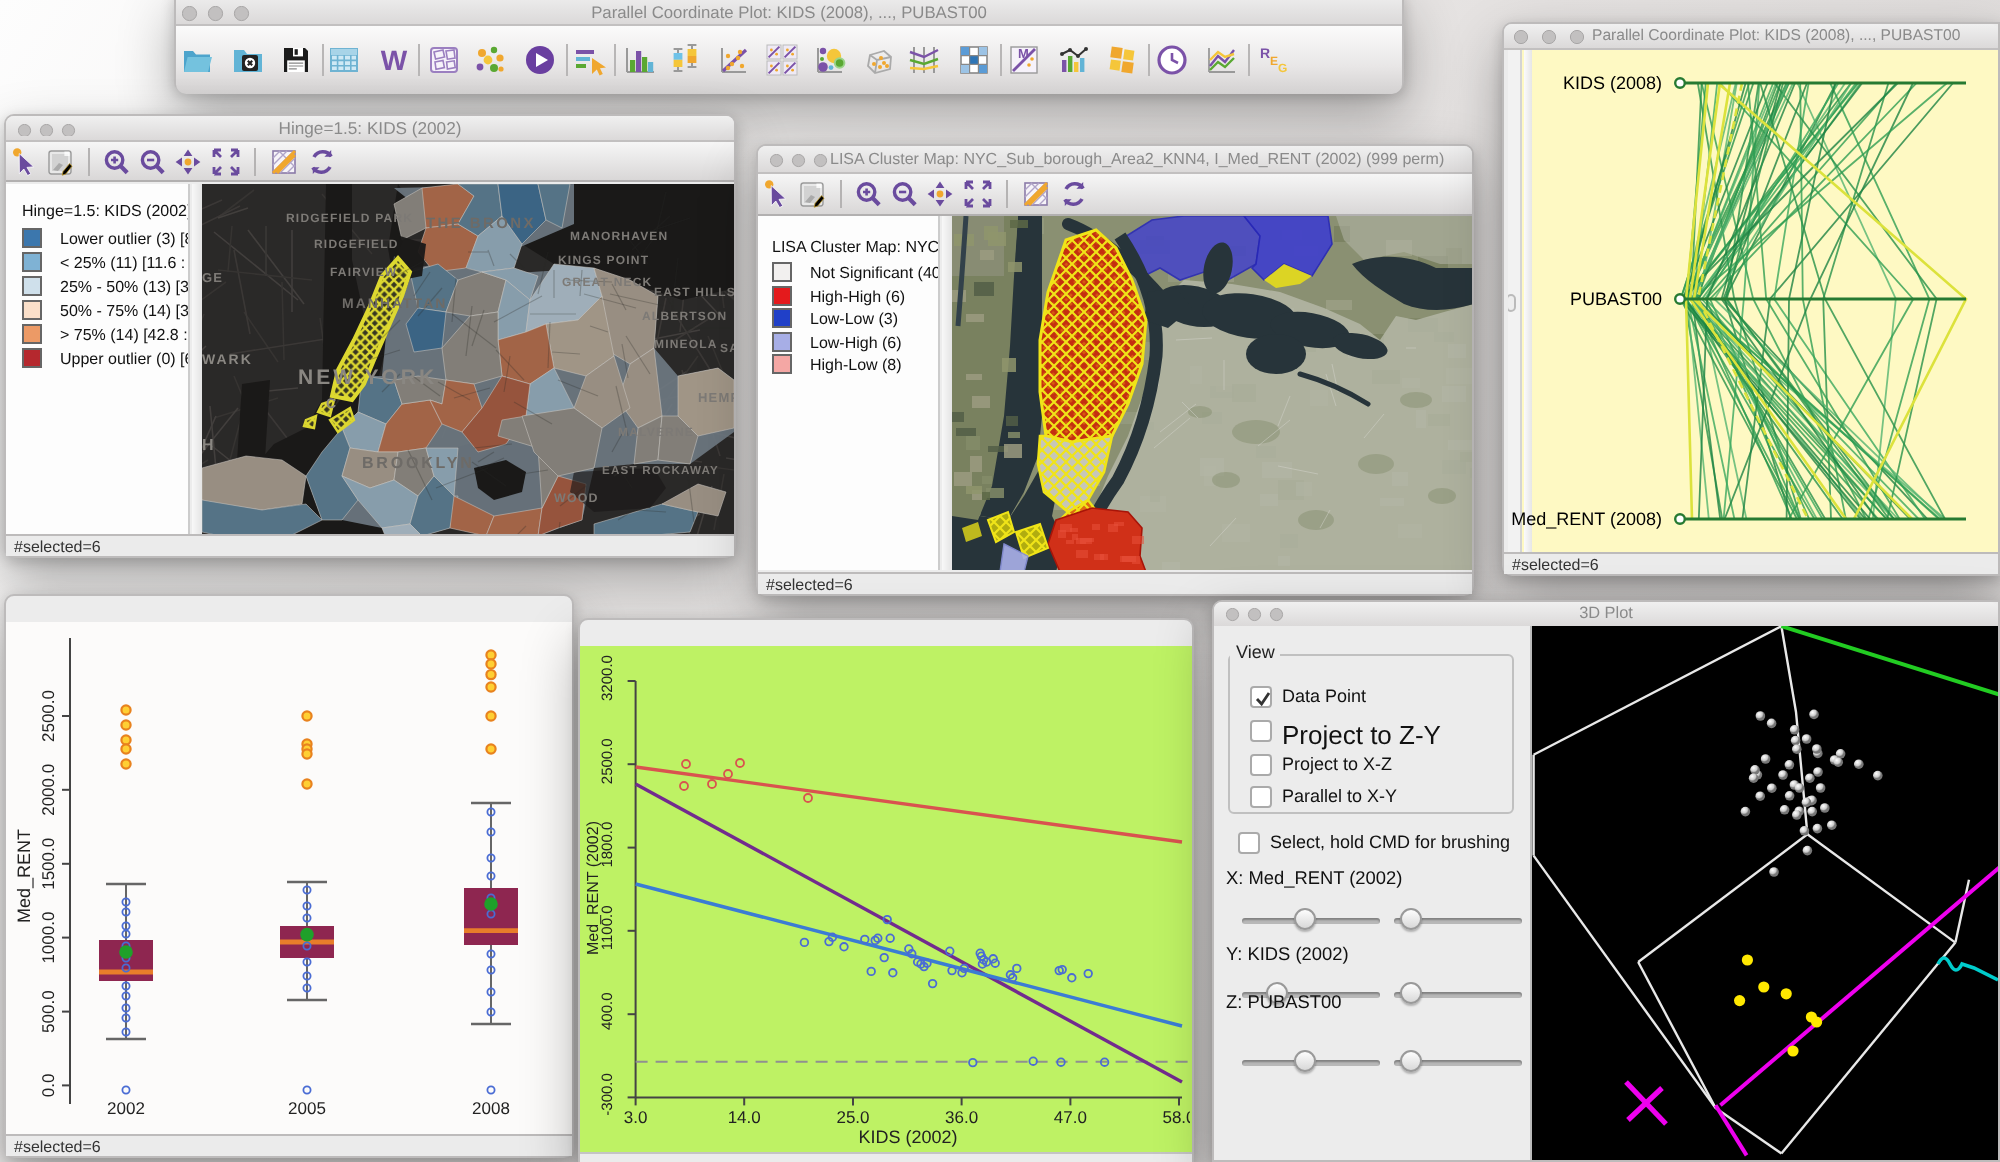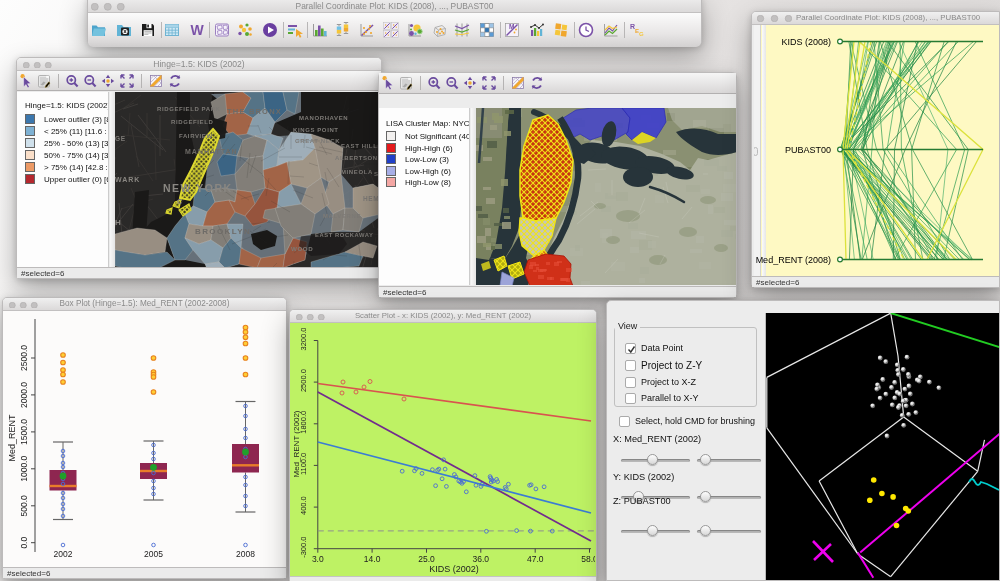--- a/index.html
+++ b/index.html
@@ -196,21 +196,21 @@
       <span style="position:absolute;left:160.5px;top:21px;width:1px;height:16px;background:#b8b6b6"></span>
       <span style="position:absolute;left:209px;top:21px;width:1px;height:16px;background:#b8b6b6"></span>
       <span style="position:absolute;left:282.5px;top:21px;width:1px;height:16px;background:#b8b6b6"></span>
       <span style="position:absolute;left:306.5px;top:21px;width:1px;height:16px;background:#b8b6b6"></span>
       <span style="position:absolute;left:499.5px;top:21px;width:1px;height:16px;background:#b8b6b6"></span>
       <span style="position:absolute;left:573.5px;top:21px;width:1px;height:16px;background:#b8b6b6"></span>
       <span style="position:absolute;left:623.5px;top:21px;width:1px;height:16px;background:#b8b6b6"></span>
  </div>
 </div>
 
-<div class="win" style="left:16px;top:57px;width:366px;height:222px">
+<div class="win" style="left:2px;top:57px;width:366px;height:222px">
  <div class="tb">
       <svg style="position:absolute;left:6px;top:3.5px" width="28.5" height="6.5" viewBox="0 0 28.5 6.5">
         <circle cx="3.25" cy="3.25" r="3.05" fill="#c2c0c0" stroke="#a8a6a6" stroke-width=".5"></circle>
         <circle cx="14.25" cy="3.25" r="3.05" fill="#c2c0c0" stroke="#a8a6a6" stroke-width=".5"></circle>
         <circle cx="25.25" cy="3.25" r="3.05" fill="#c2c0c0" stroke="#a8a6a6" stroke-width=".5"></circle>
       </svg>
       <div class="tt" style="font-size:8.6px">Hinge=1.5: KIDS (2002)</div>
     </div>
  <div class="toolbar" style="height:20px">
       <svg width="16" height="16" viewBox="0 0 16 16" style="position:absolute;left:2.0px;top:2.0px">
@@ -527,20 +527,28 @@
         <text x="208" y="126" font-size="6" fill="#7d7a76" font-family="Liberation Sans" font-weight="bold" letter-spacing="0.6">MALVERNE</text>
         <text x="200" y="145" font-size="5.8" fill="#7d7a76" font-family="Liberation Sans" font-weight="bold" letter-spacing="0.6">EAST ROCKAWAY</text>
         <text x="80" y="142" font-size="8" fill="#6e6b67" font-family="Liberation Sans" font-weight="bold" letter-spacing="1.4">BROOKLYN</text>
         <text x="176" y="159" font-size="6.2" fill="#7d7a76" font-family="Liberation Sans" font-weight="bold" letter-spacing="0.6">WOOD</text>
       </svg>
  </div>
  <div class="status">#selected=6</div>
 </div>
 
 <div class="win" style="left:378px;top:72px;width:359px;height:226px">
+ <div class="tb" style="height:14px">
+      <svg style="position:absolute;left:6px;top:4px" width="28.5" height="6.5" viewBox="0 0 28.5 6.5">
+        <circle cx="3.25" cy="3.25" r="3.05" fill="#c2c0c0" stroke="#a8a6a6" stroke-width=".5"></circle>
+        <circle cx="14.25" cy="3.25" r="3.05" fill="#c2c0c0" stroke="#a8a6a6" stroke-width=".5"></circle>
+        <circle cx="25.25" cy="3.25" r="3.05" fill="#c2c0c0" stroke="#a8a6a6" stroke-width=".5"></circle>
+      </svg>
+      <div class="tt" style="line-height:14px;font-size:8px">LISA Cluster Map: NYC_Sub_borough_Area2_KNN4, I_Med_RENT (2002) (999 perm)</div>
+    </div>
  <div class="toolbar" style="height:21px">
       <svg width="16" height="16" viewBox="0 0 16 16" style="position:absolute;left:2.0px;top:2.0px">
         <circle cx="3.6" cy="3.2" r="2.1" fill="#f0a72e"></circle>
         <path d="M4.6 3.8 L11.8 10.4 l-3.3.3 1.9 3.2 -1.6.9 -1.9-3.3 -2.2 2.4 z" fill="#6a4b9e" stroke="#fff" stroke-width=".4"></path>
       </svg>
       <svg width="16" height="16" viewBox="0 0 16 16" style="position:absolute;left:19.0px;top:2.0px">
         <rect x="2.5" y="2.5" width="11" height="11.5" rx="1.2" fill="#e8e8e8" stroke="#9a9a9a" stroke-width=".7"></rect>
         <rect x="4" y="4" width="8" height="8.5" fill="#d2d2d2"></rect>
         <path d="M4.5 12 l3-3.5 2 1 -2.5 3 z" fill="#8f8f8f" opacity=".6"></path>
         <path d="M12.8 8.8 l-3.3 4 -.4 1.8 1.8-.6 3.1-3.9 z" fill="{Y}" stroke="#c19a28" stroke-width=".4"></path>
@@ -908,28 +916,20 @@
         <text x="77" y="127.5" font-size="9" fill="#000" text-anchor="end" font-family="Liberation Sans">PUBAST00</text>
         <line x1="86" y1="234.5" x2="229" y2="234.5" stroke="#267a32" stroke-width="1.4"></line>
         <circle cx="86" cy="234.5" r="2.4" fill="#fff" stroke="#267a32" stroke-width="1.2"></circle>
         <text x="77" y="237.5" font-size="9" fill="#000" text-anchor="end" font-family="Liberation Sans">Med_RENT (2008)</text>
       </svg>
  </div>
  <div class="status">#selected=6</div>
 </div>
 
 <div class="win" style="left:2px;top:297px;width:285px;height:282px">
- <div class="tb">
-      <svg style="position:absolute;left:6px;top:3.5px" width="28.5" height="6.5" viewBox="0 0 28.5 6.5">
-        <circle cx="3.25" cy="3.25" r="3.05" fill="#c2c0c0" stroke="#a8a6a6" stroke-width=".5"></circle>
-        <circle cx="14.25" cy="3.25" r="3.05" fill="#c2c0c0" stroke="#a8a6a6" stroke-width=".5"></circle>
-        <circle cx="25.25" cy="3.25" r="3.05" fill="#c2c0c0" stroke="#a8a6a6" stroke-width=".5"></circle>
-      </svg>
-      <div class="tt">Box Plot (Hinge=1.5): Med_RENT (2002-2008)</div>
-    </div>
  <div style="position:absolute;left:0;top:13px;bottom:11px;right:0;background:#fcfbfa;overflow:hidden">
   <svg width="284" height="257" viewBox="0 13 284 257" style="position:absolute;top:0">
         <line x1="32" y1="21" x2="32" y2="254" stroke="#444" stroke-width="1"></line>
         <line x1="28" y1="244.7" x2="32" y2="244.7" stroke="#444" stroke-width="1"></line>
         <text x="24" y="244.7" font-size="8.5" fill="#222" text-anchor="middle" font-family="Liberation Sans" transform="rotate(-90 24 244.7)">0.0</text>
         <line x1="28" y1="207.8" x2="32" y2="207.8" stroke="#444" stroke-width="1"></line>
         <text x="24" y="207.8" font-size="8.5" fill="#222" text-anchor="middle" font-family="Liberation Sans" transform="rotate(-90 24 207.8)">500.0</text>
         <line x1="28" y1="170.8" x2="32" y2="170.8" stroke="#444" stroke-width="1"></line>
         <text x="24" y="170.8" font-size="8.5" fill="#222" text-anchor="middle" font-family="Liberation Sans" transform="rotate(-90 24 170.8)">1000.0</text>
         <line x1="28" y1="133.9" x2="32" y2="133.9" stroke="#444" stroke-width="1"></line>
@@ -1010,28 +1010,20 @@
         <circle cx="242.5" cy="247.0" r="1.8" fill="none" stroke="#4a6cd4" stroke-width=".9"></circle>
         <text x="60" y="259" font-size="8.5" fill="#222" text-anchor="middle" font-family="Liberation Sans">2002</text>
         <text x="150.5" y="259" font-size="8.5" fill="#222" text-anchor="middle" font-family="Liberation Sans">2005</text>
         <text x="242.5" y="259" font-size="8.5" fill="#222" text-anchor="middle" font-family="Liberation Sans">2008</text>
       </svg>
  </div>
  <div class="status">#selected=6</div>
 </div>
 
 <div class="win" style="left:289px;top:309px;width:308px;height:273px;border-radius:5px 5px 0 0">
- <div class="tb">
-      <svg style="position:absolute;left:6px;top:3.5px" width="28.5" height="6.5" viewBox="0 0 28.5 6.5">
-        <circle cx="3.25" cy="3.25" r="3.05" fill="#c2c0c0" stroke="#a8a6a6" stroke-width=".5"></circle>
-        <circle cx="14.25" cy="3.25" r="3.05" fill="#c2c0c0" stroke="#a8a6a6" stroke-width=".5"></circle>
-        <circle cx="25.25" cy="3.25" r="3.05" fill="#c2c0c0" stroke="#a8a6a6" stroke-width=".5"></circle>
-      </svg>
-      <div class="tt" style="font-size:7.8px">Scatter Plot - x: KIDS (2002), y: Med_RENT (2002)</div>
-    </div>
  <div style="position:absolute;left:0;top:13px;bottom:0;right:0;background:#bef264;overflow:hidden">
   <svg width="305" height="260" viewBox="0 13 305 260" style="position:absolute;top:0">
         <line x1="27.8" y1="30.5" x2="27.8" y2="238.7" stroke="#444" stroke-width="1"></line>
         <line x1="27.8" y1="238.7" x2="301.0" y2="238.7" stroke="#444" stroke-width="1"></line>
         <line x1="23.8" y1="30.5" x2="27.8" y2="30.5" stroke="#444" stroke-width="1"></line>
         <text x="17.3" y="30.5" font-size="7.5" fill="#222" text-anchor="middle" font-family="Liberation Sans" transform="rotate(-90 15.8 30.5)">3200.0</text>
         <line x1="23.8" y1="72.1" x2="27.8" y2="72.1" stroke="#444" stroke-width="1"></line>
         <text x="17.3" y="72.1" font-size="7.5" fill="#222" text-anchor="middle" font-family="Liberation Sans" transform="rotate(-90 15.8 72.1)">2500.0</text>
         <line x1="23.8" y1="113.8" x2="27.8" y2="113.8" stroke="#444" stroke-width="1"></line>
         <text x="17.3" y="113.8" font-size="7.5" fill="#222" text-anchor="middle" font-family="Liberation Sans" transform="rotate(-90 15.8 113.8)">1800.0</text>
@@ -1105,31 +1097,39 @@
         <circle cx="196.4" cy="221.3" r="1.9" fill="none" stroke="#4a6cd4" stroke-width=".9"></circle>
         <circle cx="226.6" cy="220.6" r="1.9" fill="none" stroke="#4a6cd4" stroke-width=".9"></circle>
         <circle cx="240.5" cy="221.1" r="1.9" fill="none" stroke="#4a6cd4" stroke-width=".9"></circle>
         <circle cx="262.3" cy="221.1" r="1.9" fill="none" stroke="#4a6cd4" stroke-width=".9"></circle>
       </svg>
   <div style="position:absolute;left:0;right:0;bottom:0;height:5px;background:#ebebeb;border-top:1px solid #c4c4c4"></div>
  </div>
 </div>
 
 <div class="win" style="left:606px;top:300px;width:394px;height:281px;border-radius:5px 0 0 0">
+ <div class="tb">
+      <svg style="position:absolute;left:6px;top:3px" width="28.5" height="6.5" viewBox="0 0 28.5 6.5">
+        <circle cx="3.25" cy="3.25" r="3.05" fill="#c2c0c0" stroke="#a8a6a6" stroke-width=".5"></circle>
+        <circle cx="14.25" cy="3.25" r="3.05" fill="#c2c0c0" stroke="#a8a6a6" stroke-width=".5"></circle>
+        <circle cx="25.25" cy="3.25" r="3.05" fill="#c2c0c0" stroke="#a8a6a6" stroke-width=".5"></circle>
+      </svg>
+      <div class="tt">3D Plot</div>
+    </div>
  <div style="position:absolute;left:0;top:12px;bottom:0;width:159px;background:#ececec;border-right:1px solid #bbb">
  <div style="position:absolute;left:8px;top:8px;font-size:9px;color:#222;background:#ececec;padding:0 3px;z-index:2">View</div>
  <div style="position:absolute;left:7px;top:14px;width:143px;height:80px;border:1px solid #c0c0c0;border-radius:3px"></div>
  <div style="position:absolute;left:18px;top:30px;width:11px;height:11px;background:#fff;border:1px solid #aaa;border-radius:2px">
         <svg width="9" height="9" viewBox="0 0 9 9" style="position:absolute;left:1px;top:1px">
           <path d="M1.5 4.5 L3.8 7 L7.5 1.5" stroke="#333" stroke-width="1.4" fill="none"></path>
         </svg>
       </div>
       <div style="position:absolute;left:34px;top:30px;font-size:9px;color:#111;white-space:nowrap">Data Point</div>
  <div style="position:absolute;left:18px;top:46.5px;width:11px;height:11px;background:#fff;border:1px solid #aaa;border-radius:2px"></div>
-      <div style="position:absolute;left:34px;top:46.5px;font-size:10px;color:#111;white-space:nowrap">Project to Z-Y</div>
+      <div style="position:absolute;left:34px;top:46.5px;font-size:13px;color:#111;white-space:nowrap">Project to Z-Y</div>
  <div style="position:absolute;left:18px;top:63.5px;width:11px;height:11px;background:#fff;border:1px solid #aaa;border-radius:2px"></div>
       <div style="position:absolute;left:34px;top:63.5px;font-size:9px;color:#111;white-space:nowrap">Project to X-Z</div>
  <div style="position:absolute;left:18px;top:80px;width:11px;height:11px;background:#fff;border:1px solid #aaa;border-radius:2px"></div>
       <div style="position:absolute;left:34px;top:80px;font-size:9px;color:#111;white-space:nowrap">Parallel to X-Y</div>
  <div style="position:absolute;left:12px;top:103px;width:11px;height:11px;background:#fff;border:1px solid #aaa;border-radius:2px"></div>
       <div style="position:absolute;left:28px;top:103px;font-size:9px;color:#111;white-space:nowrap">Select, hold CMD for brushing</div>
  <div style="position:absolute;left:6px;top:121px;font-size:9.2px;color:#111">X: Med_RENT (2002)</div>
  <div style="position:absolute;left:13.6px;top:146px;width:69px;height:3px;background:#b8b8b8;border-radius:2px;box-shadow:inset 0 1px 1px rgba(0,0,0,.3)"></div>
       <div style="position:absolute;left:40.1px;top:141px;width:11px;height:11px;border-radius:50%;background:linear-gradient(#fdfdfd,#d8d8d8);border:1px solid #999;box-shadow:0 1px 1px rgba(0,0,0,.25)"></div>
       <div style="position:absolute;left:90px;top:146px;width:64px;height:3px;background:#b8b8b8;border-radius:2px;box-shadow:inset 0 1px 1px rgba(0,0,0,.3)"></div>

